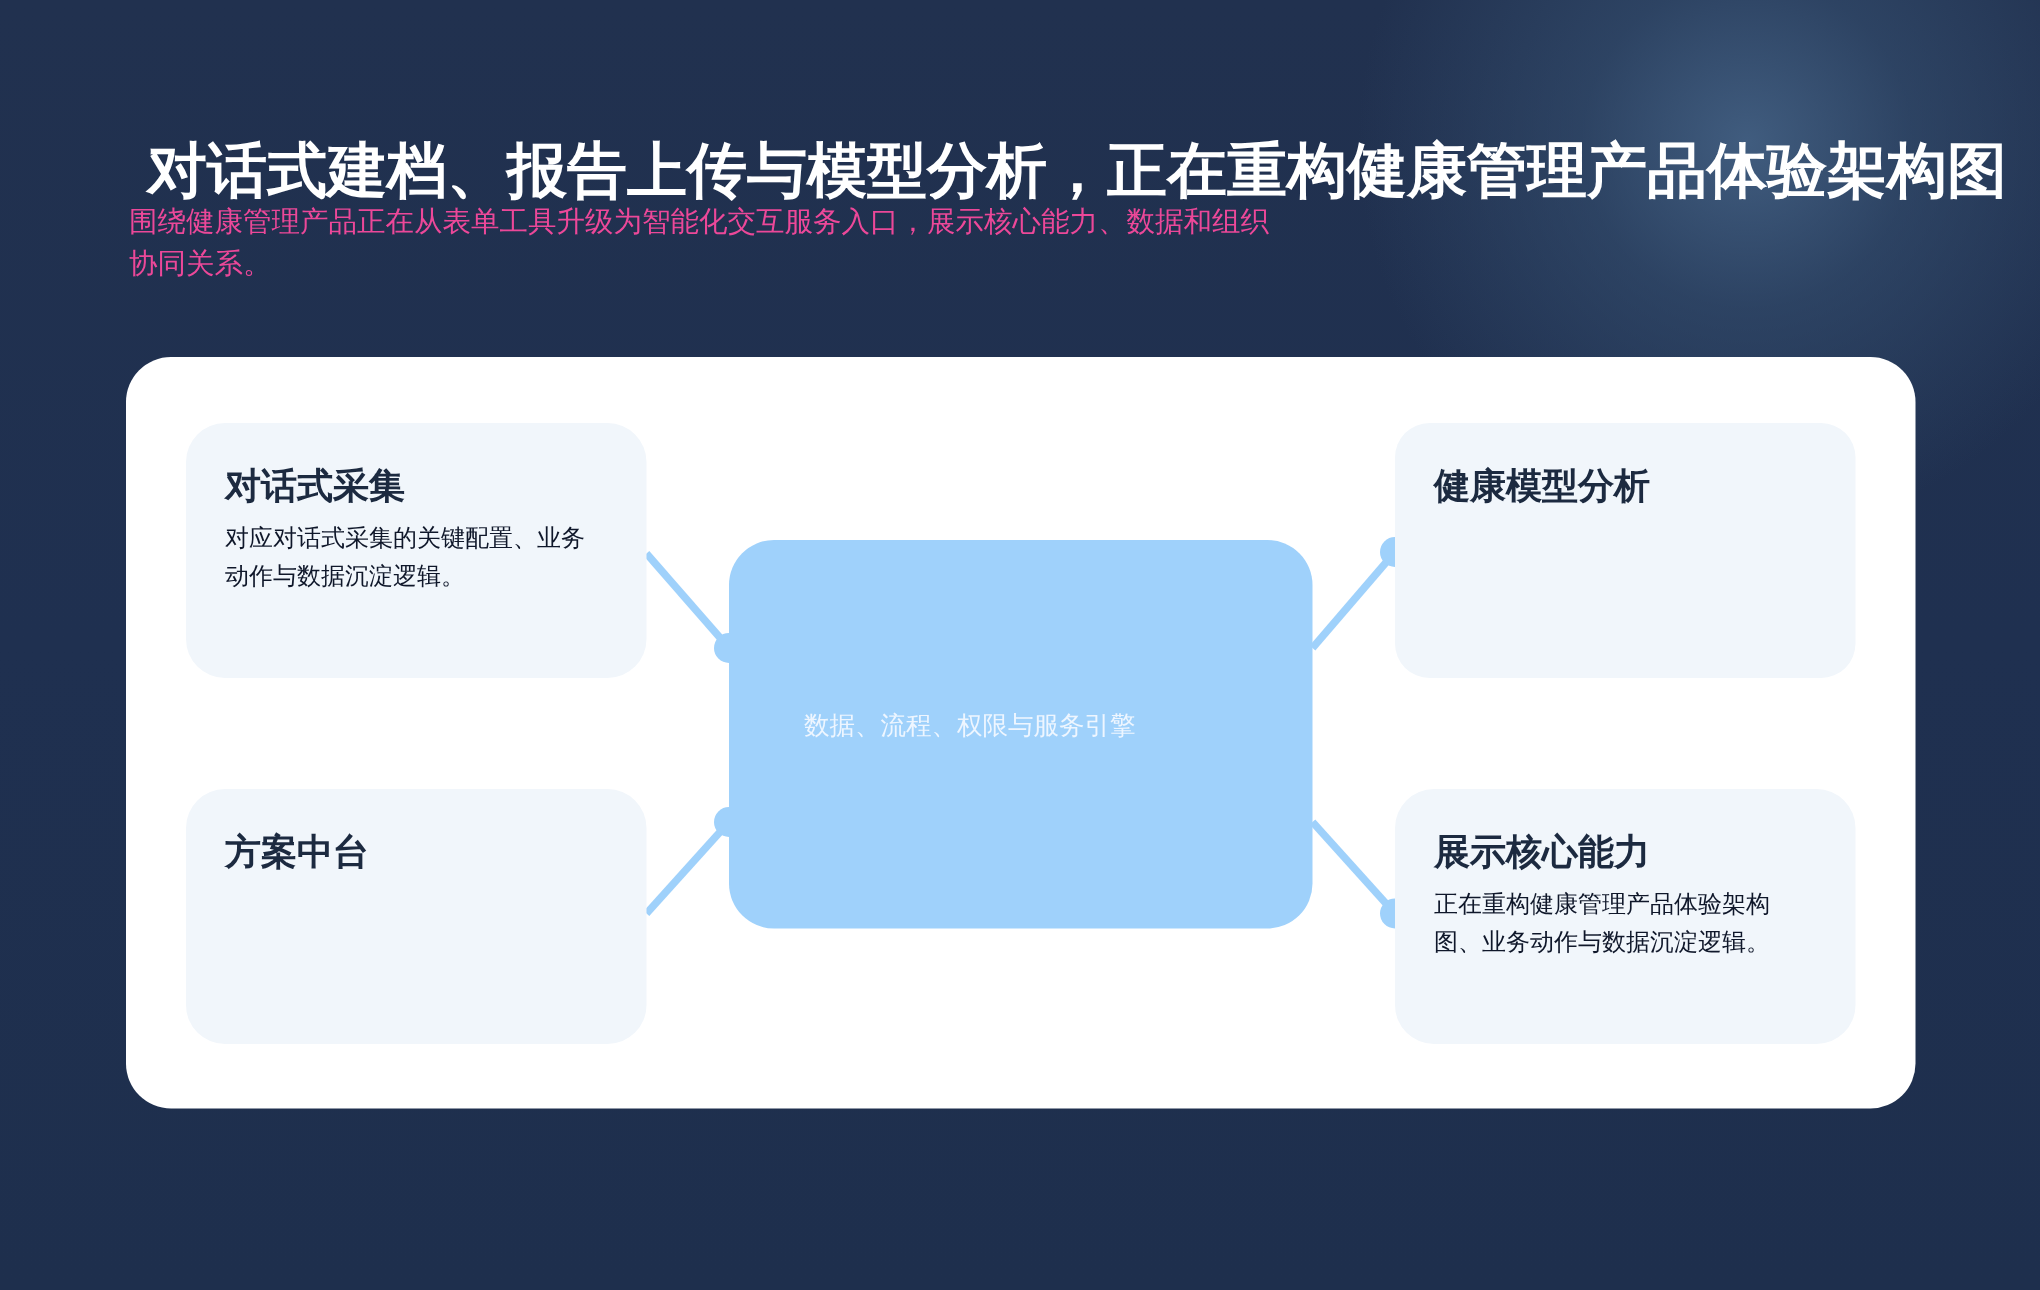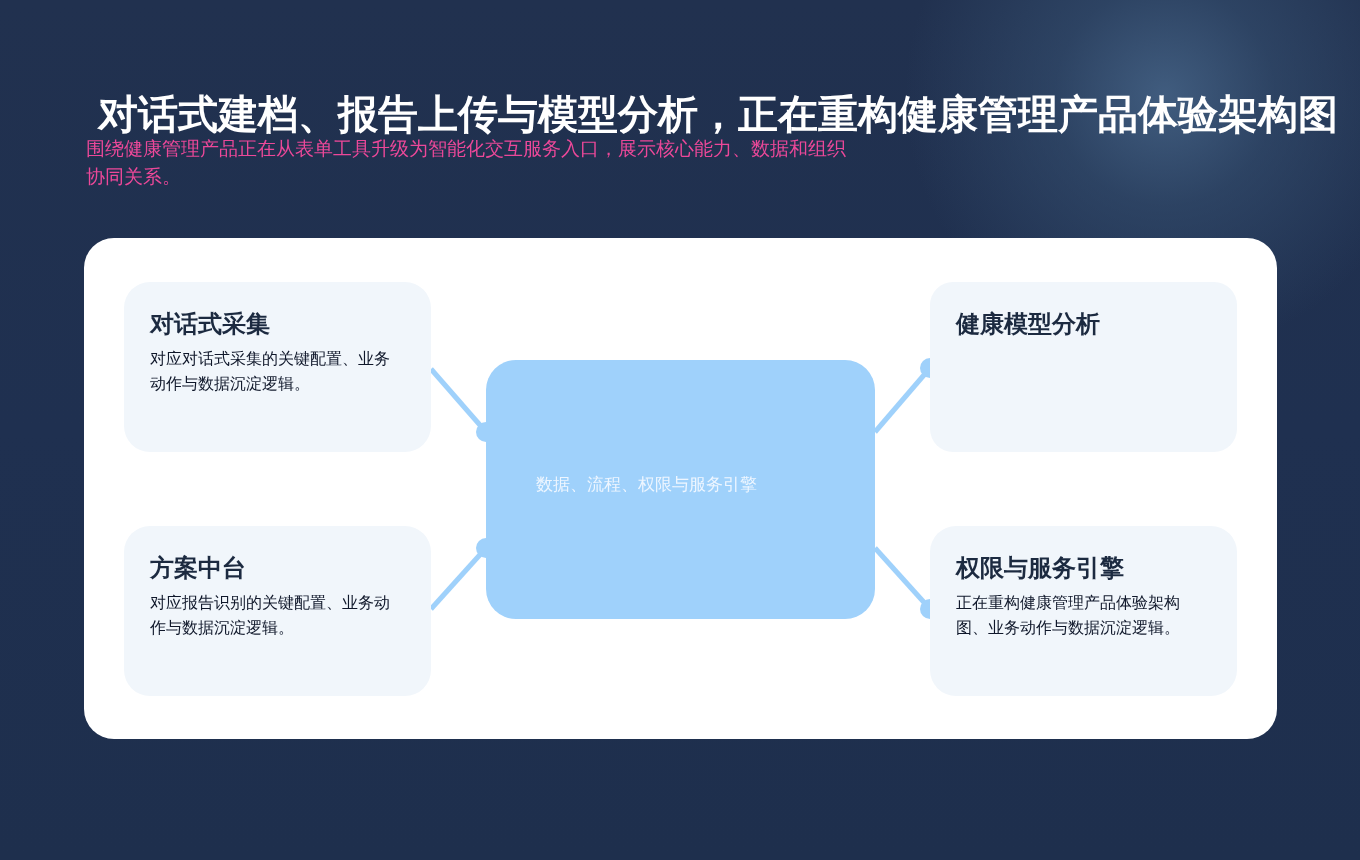--- a/index.html
+++ b/index.html
@@ -129,27 +129,26 @@
   </g>
 </svg>
 
 <div class="card" style="left:124px; top:282px;">
   <div class="card-title">对话式采集</div>
   <div class="card-desc">对应对话式采集的关键配置、业务动作与数据沉淀逻辑。</div>
 </div>
 
 <div class="card" style="left:124px; top:526px;">
   <div class="card-title">方案中台</div>
-  <div class="card-desc">对应报告识别的关键配置、业务动作与数据沉淀逻辑。</div>
 </div>
 
 <div class="card" style="left:930px; top:282px;border-radius:23px;">
   <div class="card-title">健康模型分析</div>
 </div>
 
 <div class="card" style="left:930px; top:526px;">
-  <div class="card-title">权限与服务引擎</div>
+  <div class="card-title">展示核心能力</div>
   <div class="card-desc">正在重构健康管理产品体验架构图、业务动作与数据沉淀逻辑。</div>
 </div>
 
 <div class="hub">
   <div class="hub-sub">数据、流程、权限与服务引擎</div>
 </div>
 
 </body></html>

